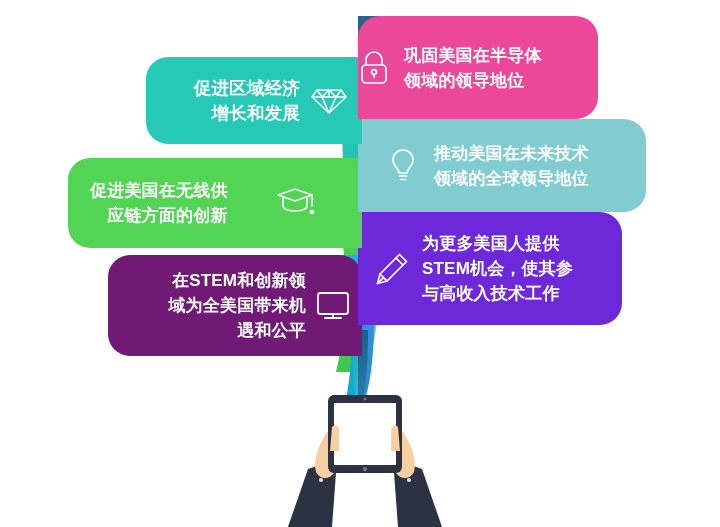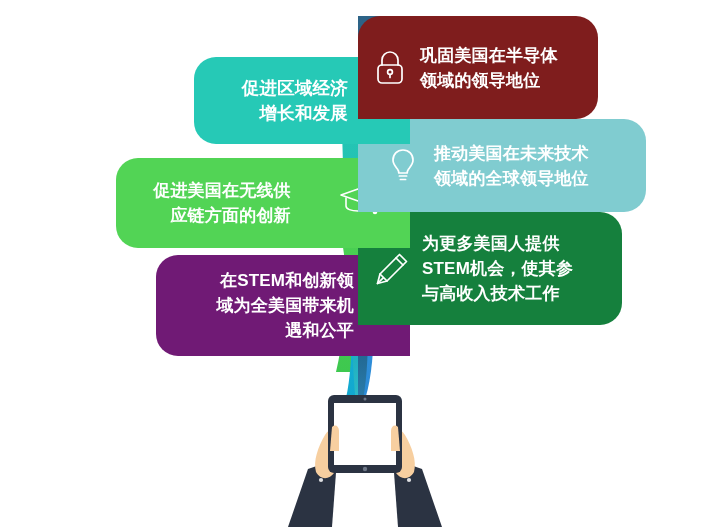--- a/index.html
+++ b/index.html
@@ -30,69 +30,69 @@
   .card .icon{
     flex:0 0 auto;
     display:flex;
     align-items:center;
     justify-content:center;
   }
   .card svg{display:block;}
 
   
   .card.left .cardtext{text-align:right;}
-  .card.left{flex-direction:row;margin-left:48px;}
+  .card.left{flex-direction:row;}
   
   .card.right .cardtext{text-align:left;}
 
   
   #card-diamond{
     left:146px;top:57px;width:216px;height:87px;
     background:#26c9b6;
     border-radius:22px 22px 0 22px;
     padding:0 14px 0 18px;
     justify-content:flex-end;
     z-index:6;
   }
   #card-diamond .cardtext{font-size:17.5px;}
   #card-cap{
     left:68px;top:158px;width:294px;height:90px;
     background:#52d455;
     border-radius:22px 22px 0 22px;
     padding:0 16px 0 22px;
-    justify-content:center;
+    justify-content:flex-start;
     z-index:5;
     gap:34px;
   }
   #card-monitor{
     left:108px;top:255px;width:254px;height:101px;
     background:#701a75;
     border-radius:22px 22px 0 22px;
     padding:0 12px 0 18px;
     justify-content:flex-end;
     z-index:4;
   }
 
   #card-lock{
     left:358px;top:16px;width:240px;height:103px;
-    background:#7f1d1d;
+    background:#ec4899;
     border-radius:22px 22px 22px 0;
-    padding:0 14px 0 16px;
+    padding:0 14px 0 0;
     z-index:6;
   }
   #card-bulb{
     left:358px;top:119px;width:288px;height:93px;
     background:#80ccd0;
     border-radius:0 22px 22px 0;
     padding:0 14px 0 30px;
     z-index:5;
   }
   #card-pencil{
     left:358px;top:212px;width:264px;height:113px;
-    background:#15803d;
+    background:#6d28d9;
     border-radius:0 22px 22px 0;
     padding:0 14px 0 16px;
     z-index:4;
   }
 
   
   .tail{position:absolute;}
 
   
   #device{position:absolute;left:280px;top:381px;width:170px;height:146px;z-index:20;}

